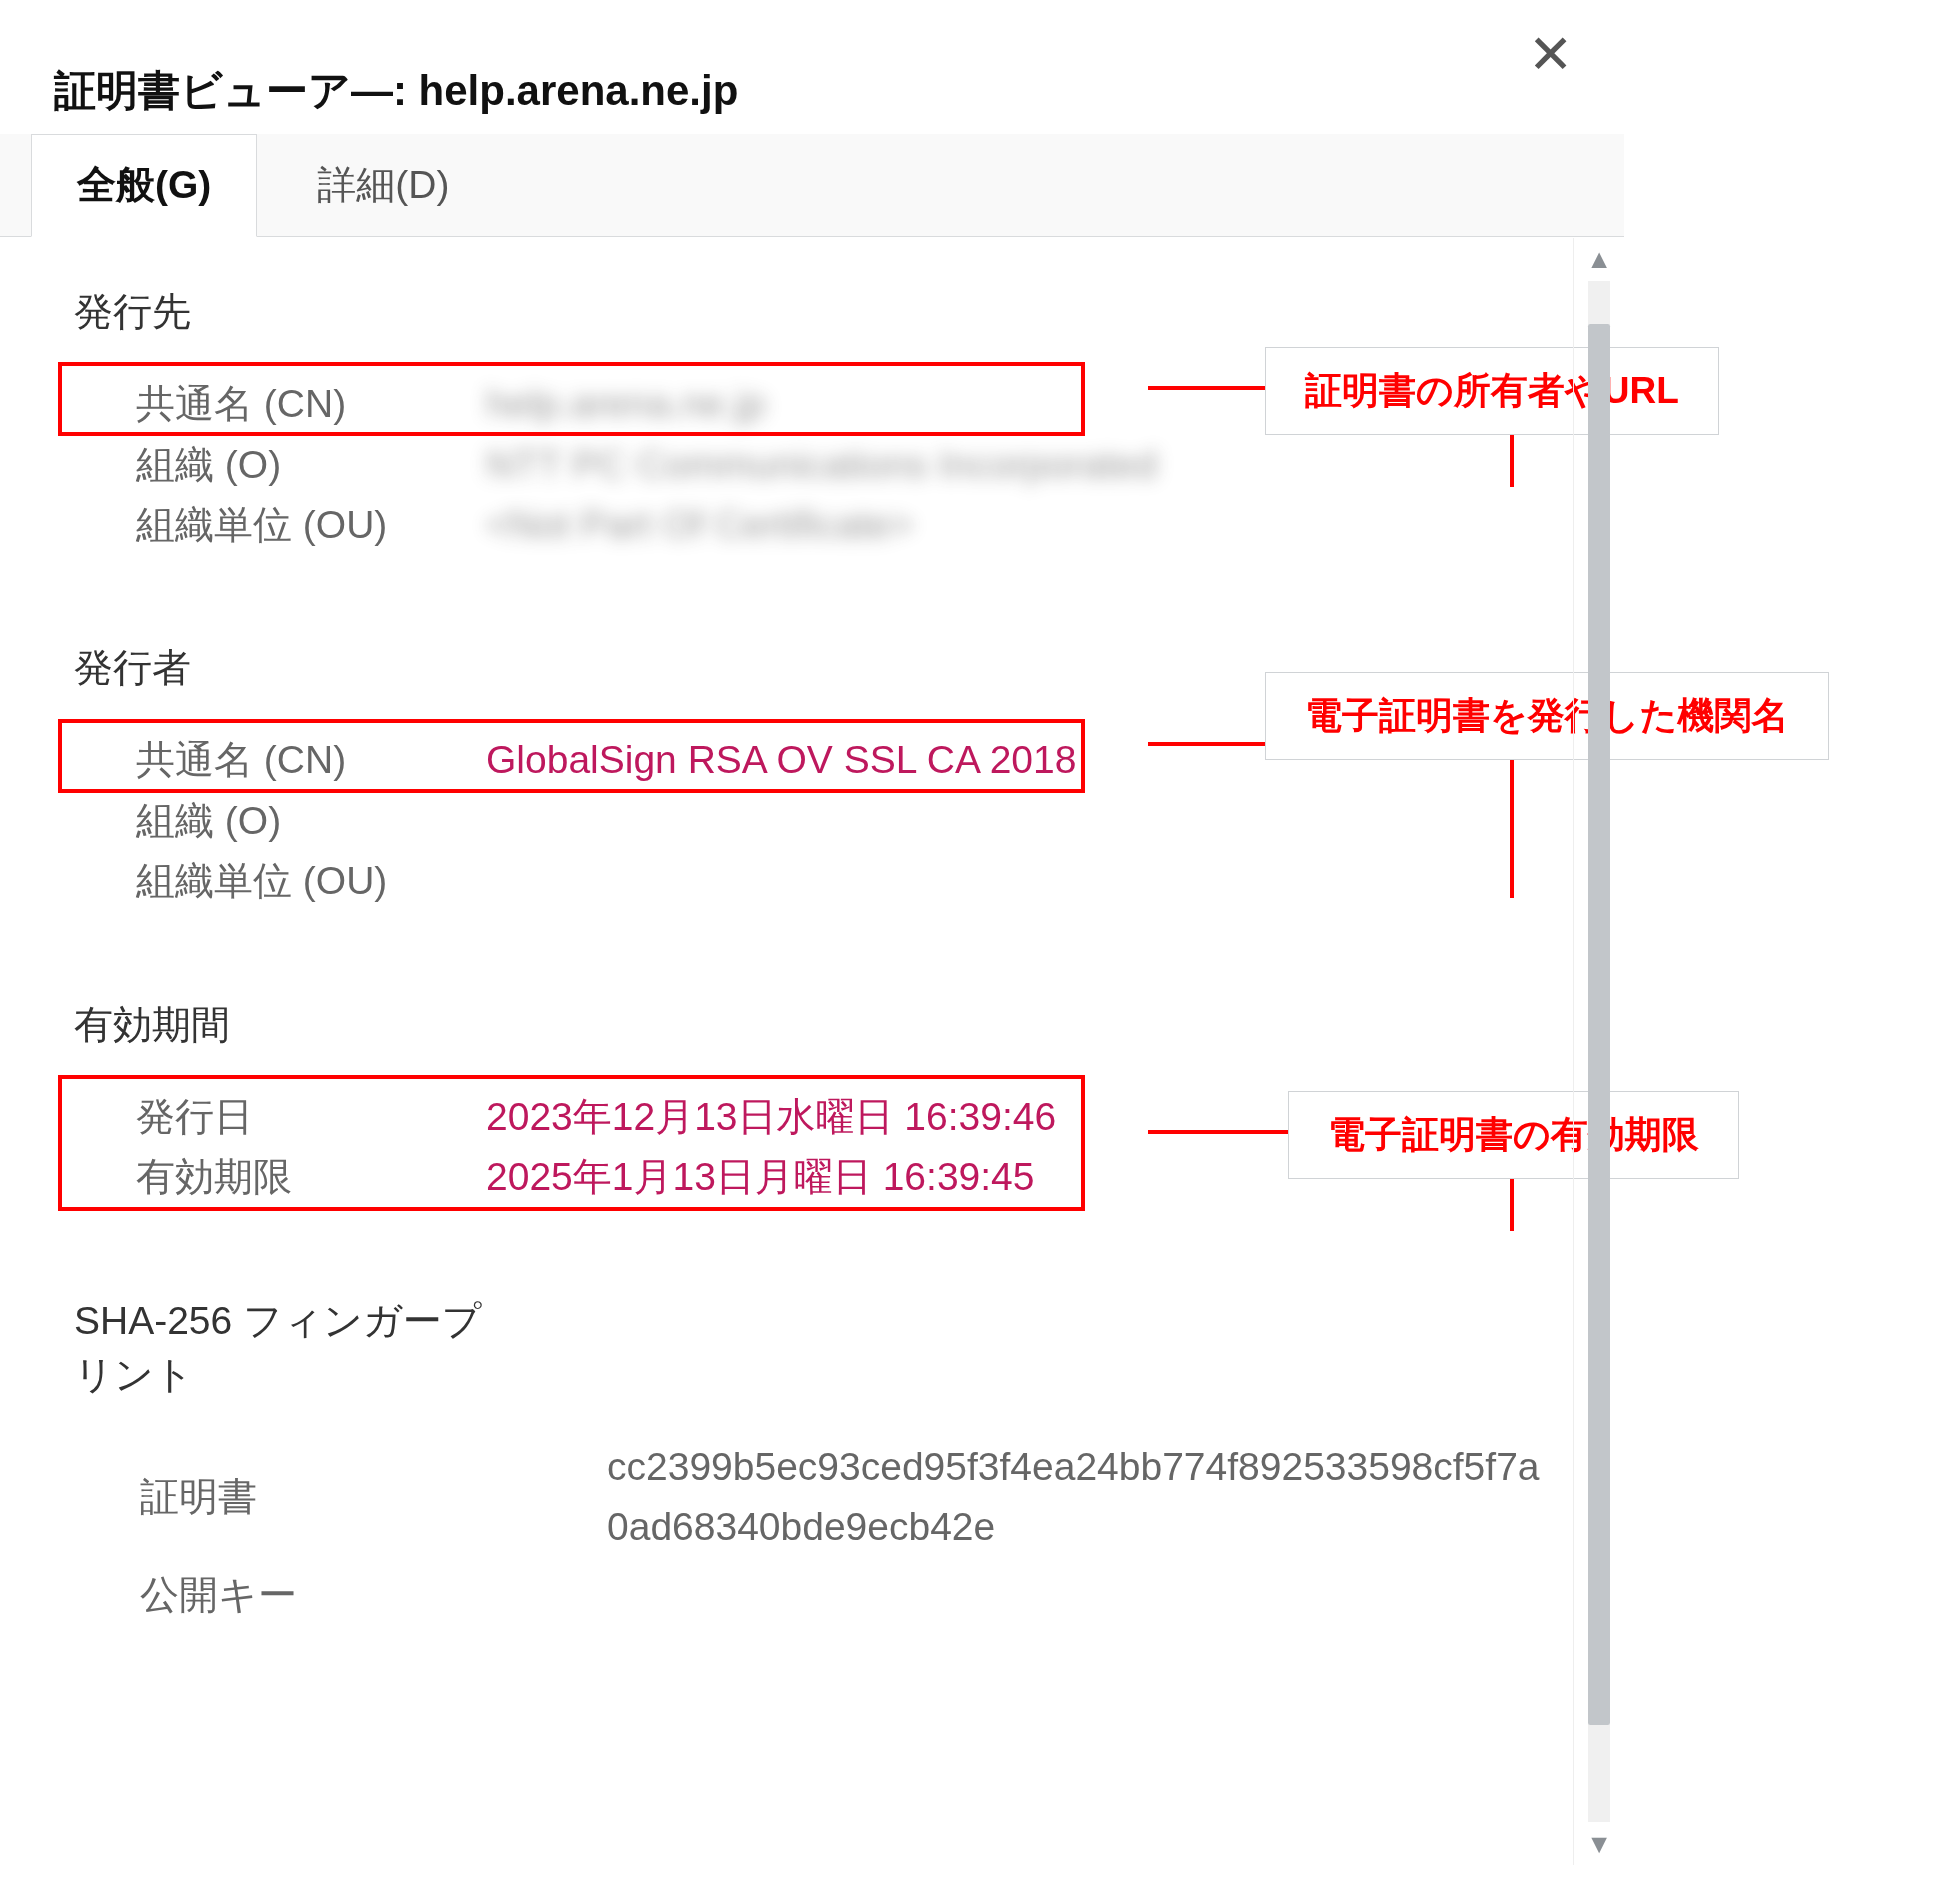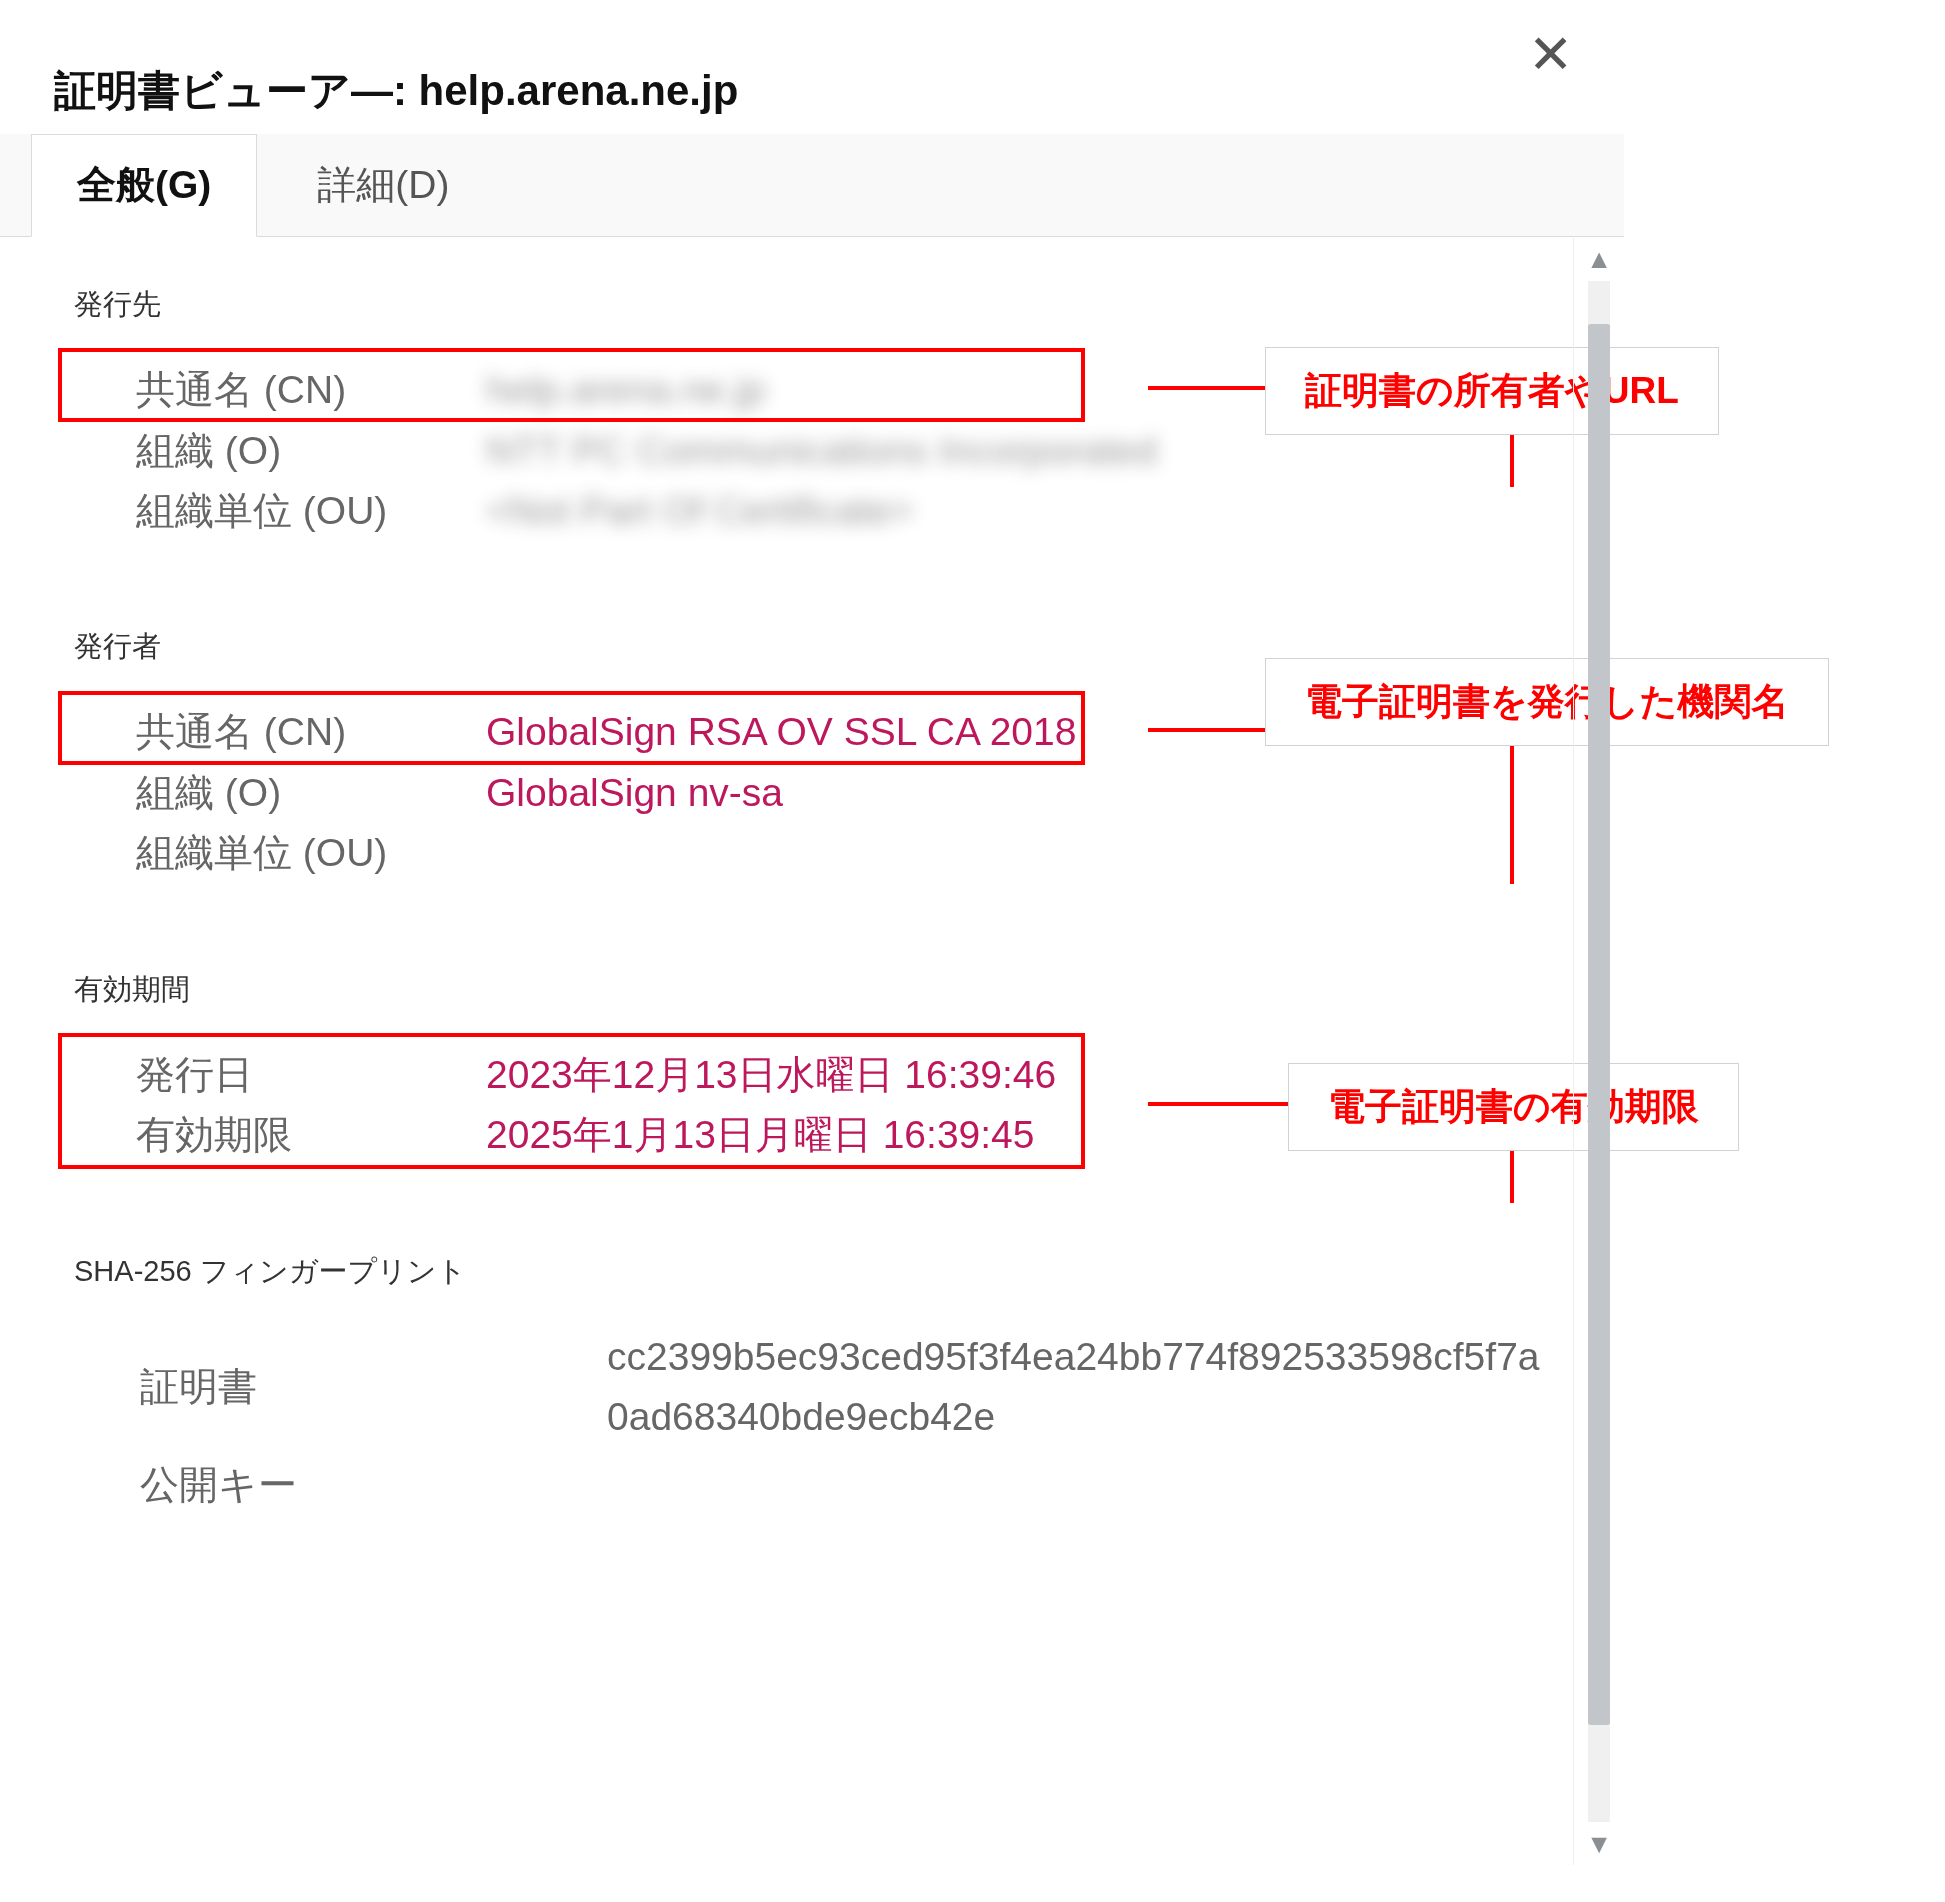--- a/index.html
+++ b/index.html
@@ -71,21 +71,21 @@
       flex: 1;
       padding: 47px 23px 31px 74px;
       position: relative;
     }
 
     .section {
       margin-bottom: 86px;
       position: relative;
     }
     .section-title {
-      font-size: 29px;
+      font-size: 39px;
       color: #333;
       margin-bottom: 35px;
     }
     .section-title.narrow { max-width: 428px; }
 
     .kv-block {
       padding-left: 62px;
       position: relative;
     }
     .kv-row {
@@ -221,21 +221,20 @@
 
       <div class="section">
         <div class="section-title">発行者</div>
         <div class="kv-block">
           <div class="kv-row">
             <div class="kv-key">共通名 (CN)</div>
             <div class="kv-val">GlobalSign RSA OV SSL CA 2018</div>
           </div>
           <div class="kv-row">
             <div class="kv-key">組織 (O)</div>
-            <div class="kv-val">GlobalSign nv-sa</div>
           </div>
           <div class="kv-row">
             <div class="kv-key">組織単位 (OU)</div>
           </div>
           <div class="hl-rect" style="left:-15.6px; top:-11.7px; width:1027px; height:74px;"></div>
         </div>
         <div class="elbow" style="left:1074px; top:101px; width:366px; height:156px; border-top-width:4.7px; border-right-width:4.7px;"></div>
         <div class="callout" style="left:1191px; top:31px;">電子証明書を発行した機関名</div>
       </div>
 

